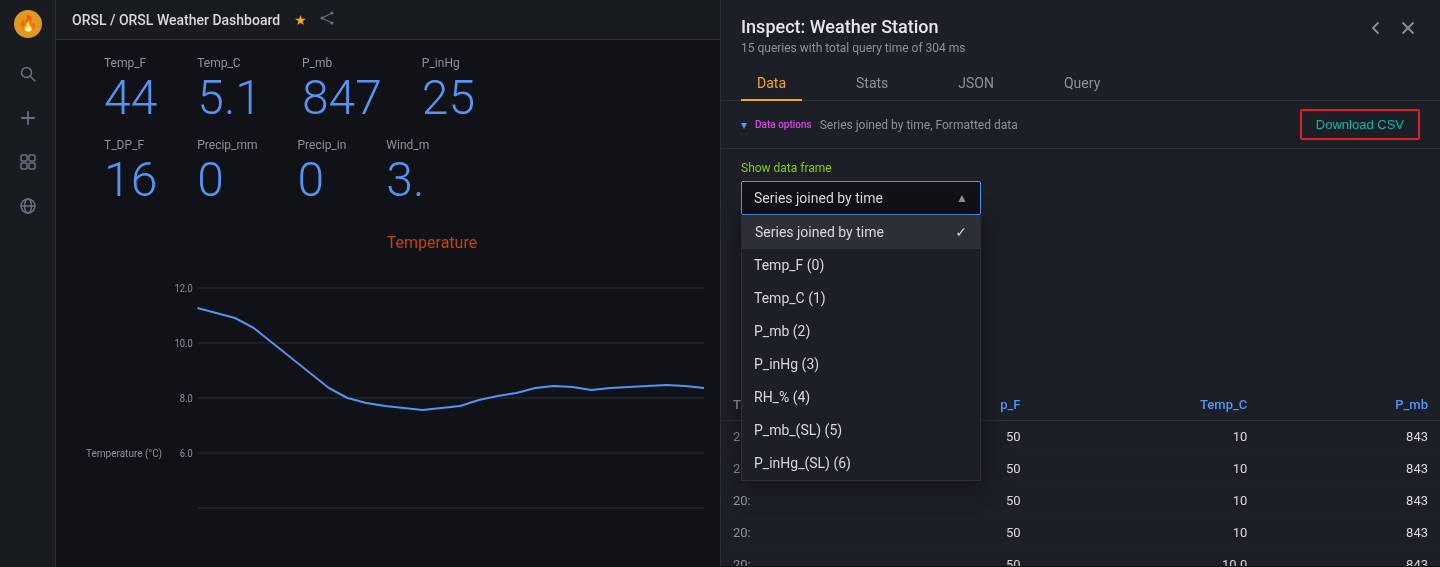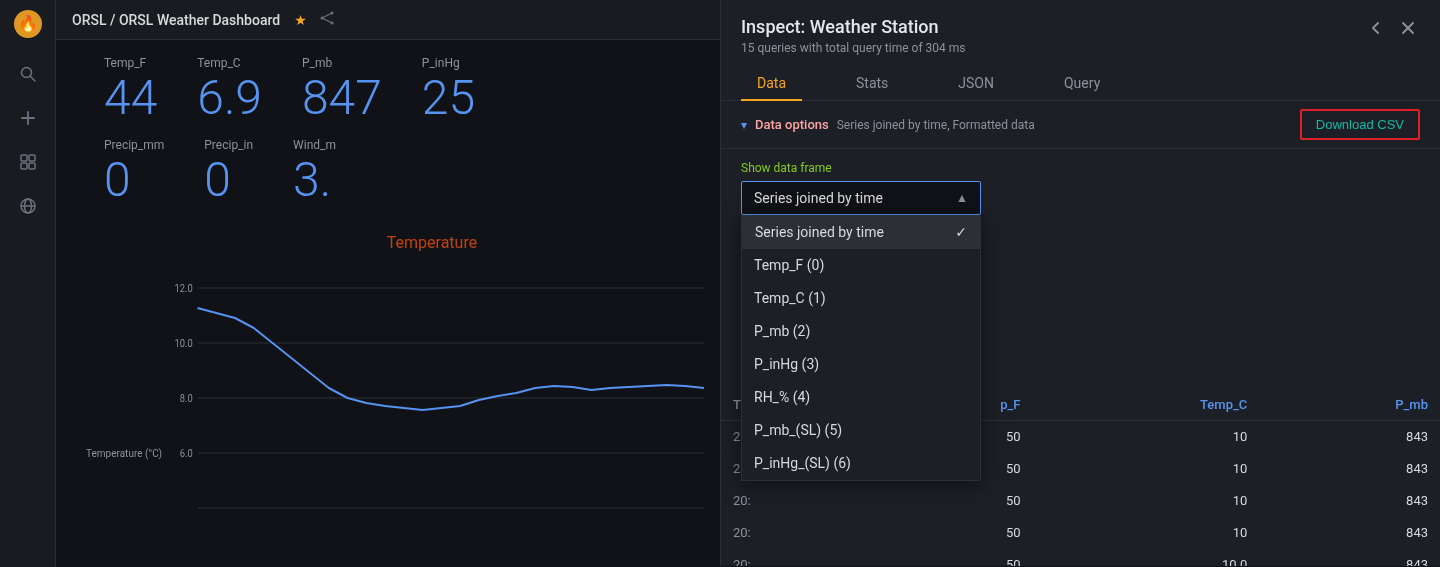--- a/index.html
+++ b/index.html
@@ -161,22 +161,22 @@
     .data-options-bar {
       display: flex;
       align-items: center;
       padding: 8px 20px;
       background: #1c1f26;
       border-bottom: 1px solid #2c2f36;
       gap: 8px;
     }
     .data-options-chevron { color: #5794f2; font-size: 12px; }
     .data-options-label {
-      color: #fca5a5;
-      font-size: 13px;
+      color: #d946ef;
+      font-size: 10px;
       font-weight: 500;
     }
     .data-options-desc {
       color: #8e919a;
       font-size: 12px;
       flex: 1;
     }
     .download-csv-btn {
       background: transparent;
       border: 2px solid #e02026;
@@ -332,33 +332,37 @@
   <div class="dashboard">
     <div style="padding: 0 24px;">
 
       <div class="stats-row">
         <div class="stat-item">
           <span class="stat-label">Temp_F</span>
           <span class="stat-value">44</span>
         </div>
         <div class="stat-item">
           <span class="stat-label">Temp_C</span>
-          <span class="stat-value">6.9</span>
+          <span class="stat-value">5.1</span>
         </div>
         <div class="stat-item">
           <span class="stat-label">P_mb</span>
           <span class="stat-value">847</span>
         </div>
         <div class="stat-item">
           <span class="stat-label">P_inHg</span>
           <span class="stat-value">25</span>
         </div>
       </div>
 
       <div class="stats-row2">
+        <div class="stat-item">
+          <span class="stat-label">T_DP_F</span>
+          <span class="stat-value">16</span>
+        </div>
         <div class="stat-item">
           <span class="stat-label">Precip_mm</span>
           <span class="stat-value">0</span>
         </div>
         <div class="stat-item">
           <span class="stat-label">Precip_in</span>
           <span class="stat-value">0</span>
         </div>
         <div class="stat-item">
           <span class="stat-label">Wind_m</span>

